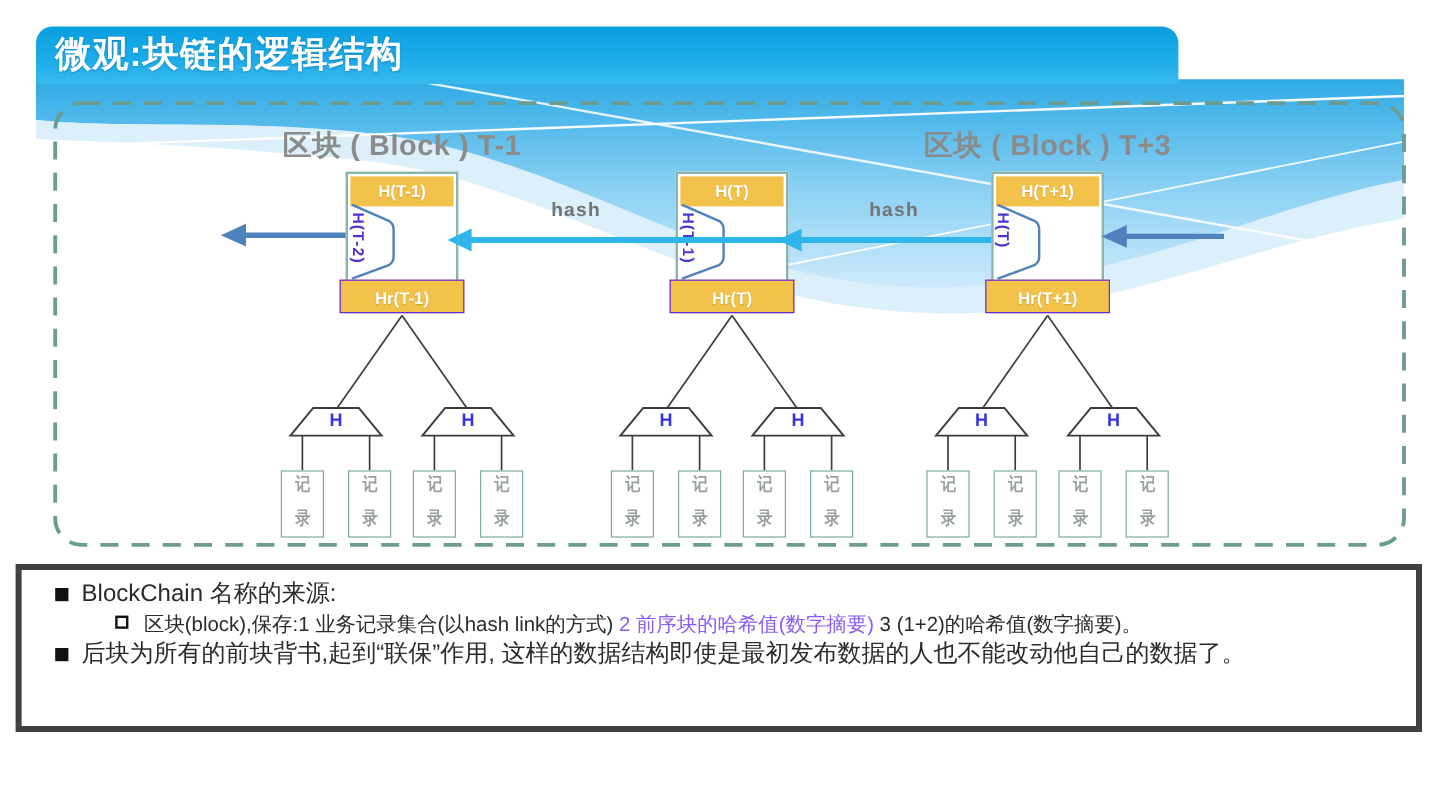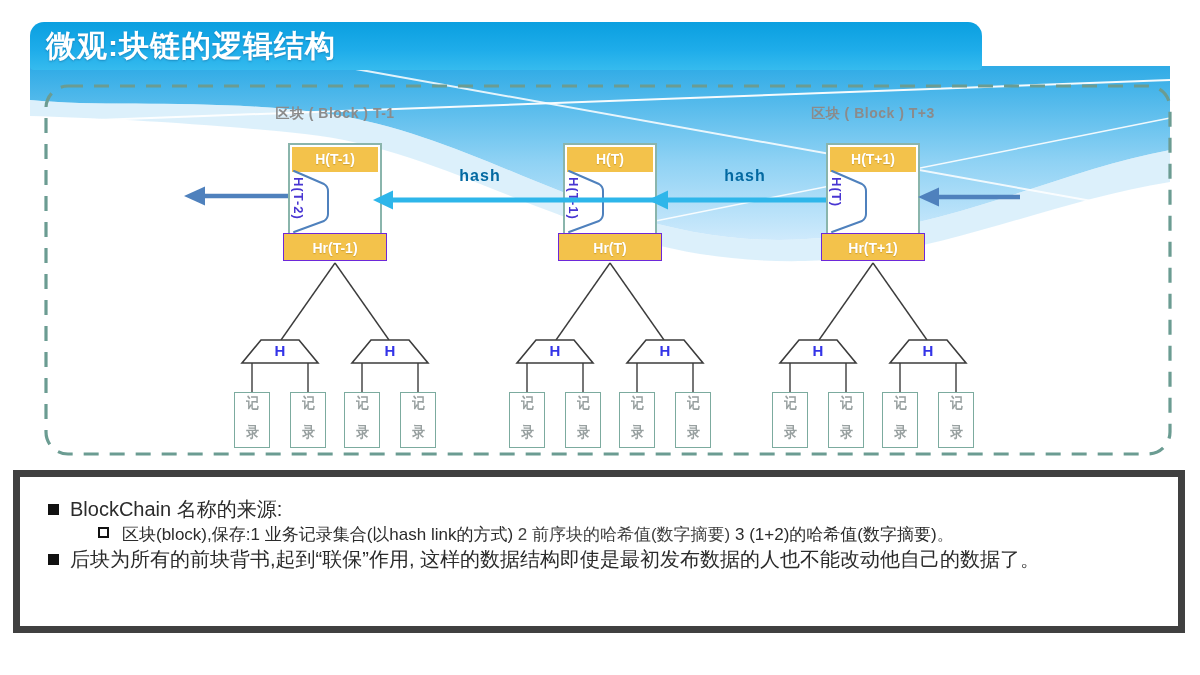--- a/index.html
+++ b/index.html
@@ -13,21 +13,21 @@
   #banner .title { color:#fff; font-size:30px; font-weight:bold; line-height:48px; padding-left:16px;
     text-shadow:0 1px 2px rgba(0,60,110,.35); letter-spacing:1px; }
 
   
   #bgsvg { position:absolute; left:0; top:0; z-index:1; }
 
   
   #diagram-groups { position:absolute; left:0; top:0; width:1200px; height:675px; z-index:3; }
   .block-group { position:absolute; top:105px; width:320px; height:348px; }
   .block-title { position:absolute; top:0; left:0; width:320px; text-align:center;
-    font-size:14px; font-weight:bold; color:#8b8b8b; letter-spacing:.5px; }
+    font-size:24px; font-weight:bold; color:#8b8b8b; letter-spacing:.5px; }
   .block-box { position:absolute; left:113px; top:38px; width:94px; height:118px;
     background:#fff; border:2px solid #8ab5ac; }
   .band { position:absolute; background:#f3c24b; color:#fff; font-weight:bold; font-size:14px;
     text-align:center; text-shadow:0 1px 1px rgba(140,100,0,.35); }
   .band.top { top:2px; left:2px; right:2px; height:25px; line-height:25px; }
   .band.bottom { bottom:-2px; left:-7px; right:-7px; height:28px; line-height:28px; border:1px solid #6d28d9; }
   .funnel-label { position:absolute; left:116px; top:72px; height:56px;
     writing-mode:vertical-rl; font-size:13px; font-weight:bold; color:#4835d2; letter-spacing:1px; }
   .tree-svg { position:absolute; left:0; top:0; }
   .tree-svg line, .tree-svg polygon, .tree-svg path { stroke:#3c3c3c; stroke-width:1.4; fill:none; }
@@ -36,32 +36,32 @@
   .hnode { position:absolute; top:237px; width:64px; text-align:center;
     font-size:15px; font-weight:bold; color:#3434e8; }
   .leaf { position:absolute; top:287px; width:36px; height:56px; background:#fff;
     border:1.6px solid #7cab9f; display:flex; flex-direction:column; justify-content:space-between;
     align-items:center; padding:1px 0 5px; color:#98a0a0; font-size:15px; font-weight:bold; }
   .leaf span { transform:scaleX(.85); }
 
   
   #arrows { position:absolute; left:0; top:0; z-index:4; pointer-events:none; }
   .hash-label { position:absolute; top:167px; width:80px; text-align:center; z-index:5;
-    color:#0369a1; font-size:16px; font-weight:bold; letter-spacing:1px; }
-
-  
-  #notes { position:absolute; left:13px; top:470px; width:1172px; height:163px;
-    border:7px solid #404040; background:#fff; z-index:3; padding:20px 14px 0 28px; }
+    color:#737373; font-size:16px; font-weight:bold; letter-spacing:1px; }
+
+  
+  #notes { position:absolute; left:13px; top:470px; width:1172px; height:140px;
+    border:5px solid #404040; background:#fff; z-index:3; padding:8px 14px 0 28px; }
   .note-row { display:flex; align-items:flex-start; color:#2b2b2b; }
   .note-row .txt { flex:1; }
   .lvl1 { font-size:20px; line-height:25px; }
   .lvl2 { font-size:17px; line-height:25px; margin-left:50px; }
   .sq-filled { flex:0 0 auto; width:11px; height:11px; background:#111; margin:7px 11px 0 0; }
   .sq-hollow { flex:0 0 auto; width:11px; height:11px; border:2.4px solid #111; margin:5px 13px 0 0; }
-  .red { color:#404040; }
+  .red { color:#8b5cf6; }
 </style>
 </head>
 <body>
 
 <div id="slide">
 
   <svg id="bgsvg" width="1200" height="675" viewBox="0 0 1200 675">
     <defs>
       <linearGradient id="skyg" x1="0" y1="0" x2="0" y2="1">
         <stop offset="0" stop-color="#2fabe6"></stop>

